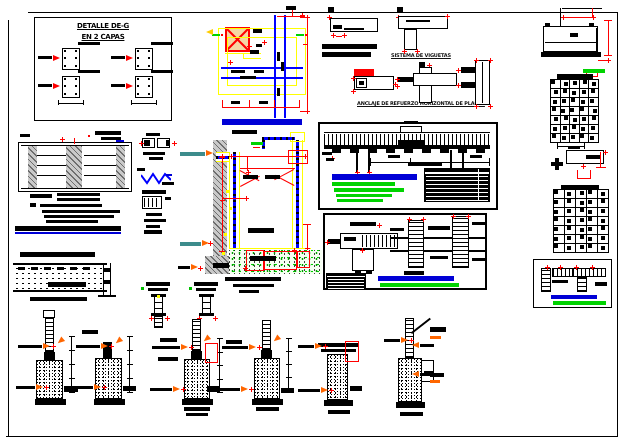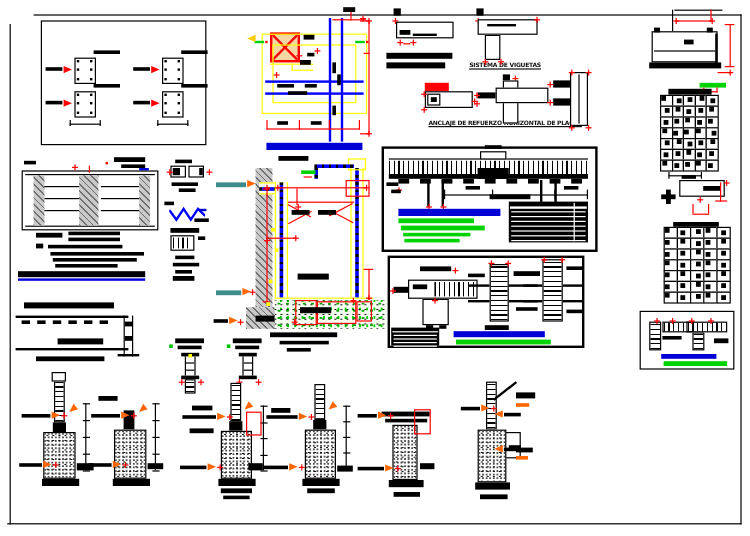--- a/index.html
+++ b/index.html
@@ -37,20 +37,24 @@
   .boxtitle{font-size:7px;font-weight:bold;color:#000;text-decoration:underline;text-align:center;line-height:1.5;letter-spacing:-.3px}
   .b15{border:1.5px solid #000;background:#fff}
   .b2{border:2px solid #000;background:#fff}
 </style>
 </head>
 <body>
 
 <div id="canvas">
 
   <div class="a b15" style="left:34px;top:17px;width:138px;height:104px"></div>
+  <div class="a boxtitle" style="left:44px;top:21px;width:118px">
+    <div>DETALLE DE-G</div>
+    <div>EN 2 CAPAS</div>
+  </div>
 
   <div class="a" style="left:225px;top:27px;width:25px;height:25px;border:2px solid #f00;background:#f5d7a4">
     <svg width="21" height="21">
       <line x1="0" y1="0" x2="21" y2="21" stroke="#f00" stroke-width="2"></line>
       <line x1="21" y1="0" x2="0" y2="21" stroke="#f00" stroke-width="2"></line>
     </svg>
   </div>
 
   <div class="a tinytxt" style="left:391px;top:52px">SISTEMA DE VIGUETAS</div>
   <div class="a tinytxt" style="left:357px;top:100px">ANCLAJE DE REFUERZO HORIZONTAL DE PLACAS</div>

